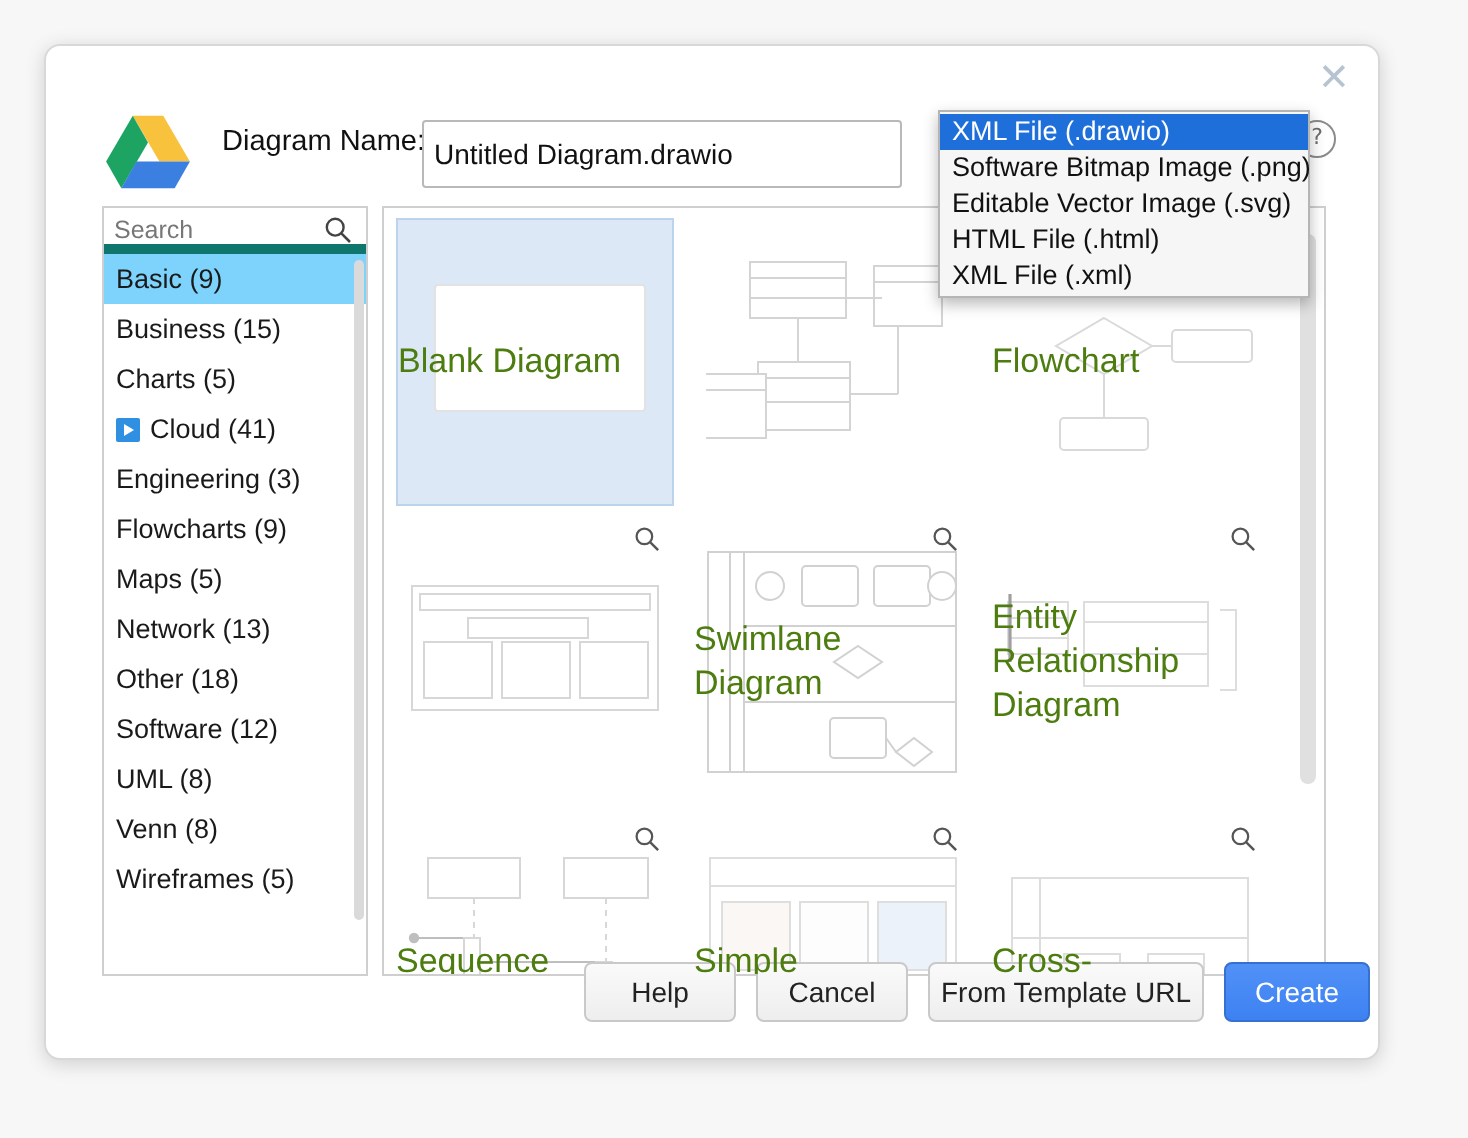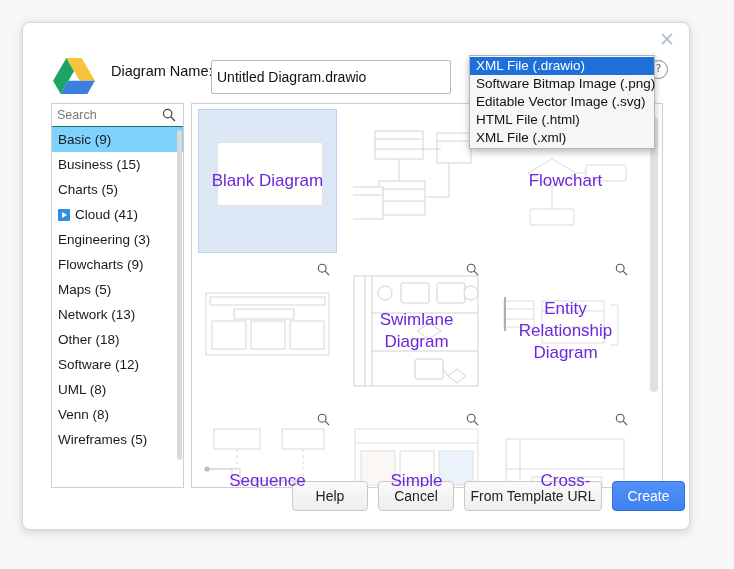--- a/index.html
+++ b/index.html
@@ -70,21 +70,21 @@
     white-space:nowrap;cursor:pointer;
   }
   .fmt-menu .opt.sel{background:#1e6fd9;color:#fff;}
 
   
   .left{
     position:absolute;left:28px;top:80px;width:133px;height:385px;
     border:1px solid #cfcfcf;background:#fff;box-sizing:border-box;
   }
   .search-row{
-    position:relative;height:23px;border-bottom:1px solid #0f766e;
+    position:relative;height:23px;border-bottom:5px solid #0f766e;
     box-sizing:border-box;background:#fff;
   }
   .search-input{
     position:absolute;left:0;top:0;width:108px;height:21px;border:0;
     outline:none;font-family:"Liberation Sans",sans-serif;font-size:12.5px;
     color:#333;padding:0 5px;box-sizing:border-box;background:transparent;
   }
   .search-input::placeholder{color:#777;}
   .mag{position:absolute;right:7px;top:4px;}
   .cat-list{
@@ -115,21 +115,21 @@
     position:absolute;left:168px;top:80px;width:472px;height:385px;
     border:1px solid #cfcfcf;background:#fff;overflow:hidden;box-sizing:border-box;
   }
   .tile{
     position:absolute;width:139px;height:144px;box-sizing:border-box;
     cursor:pointer;
   }
   .tile.sel{background:#dce8f6;border:1px solid #bcd3ec;}
   .tile .tname{
     position:absolute;left:0;right:0;top:50%;transform:translateY(-50%);
-    text-align:center;font-size:17px;color:#6d28d9;line-height:22px;z-index:3;
+    font-size:17px;color:#4d7c0f;line-height:22px;z-index:3;
     pointer-events:none;
   }
   .tile .zoom{position:absolute;right:7px;top:4px;z-index:4;cursor:pointer;}
   .blankbox{
     position:absolute;left:18px;top:32px;width:104px;height:62px;
     background:#fff;border:1px solid #e2e2e2;border-radius:2px;
   }
   .thumb{position:absolute;left:6px;top:16px;width:127px;height:112px;opacity:.95;}
   .gscroll-track{
     position:absolute;right:1px;top:1px;width:13px;bottom:1px;background:#fff;

